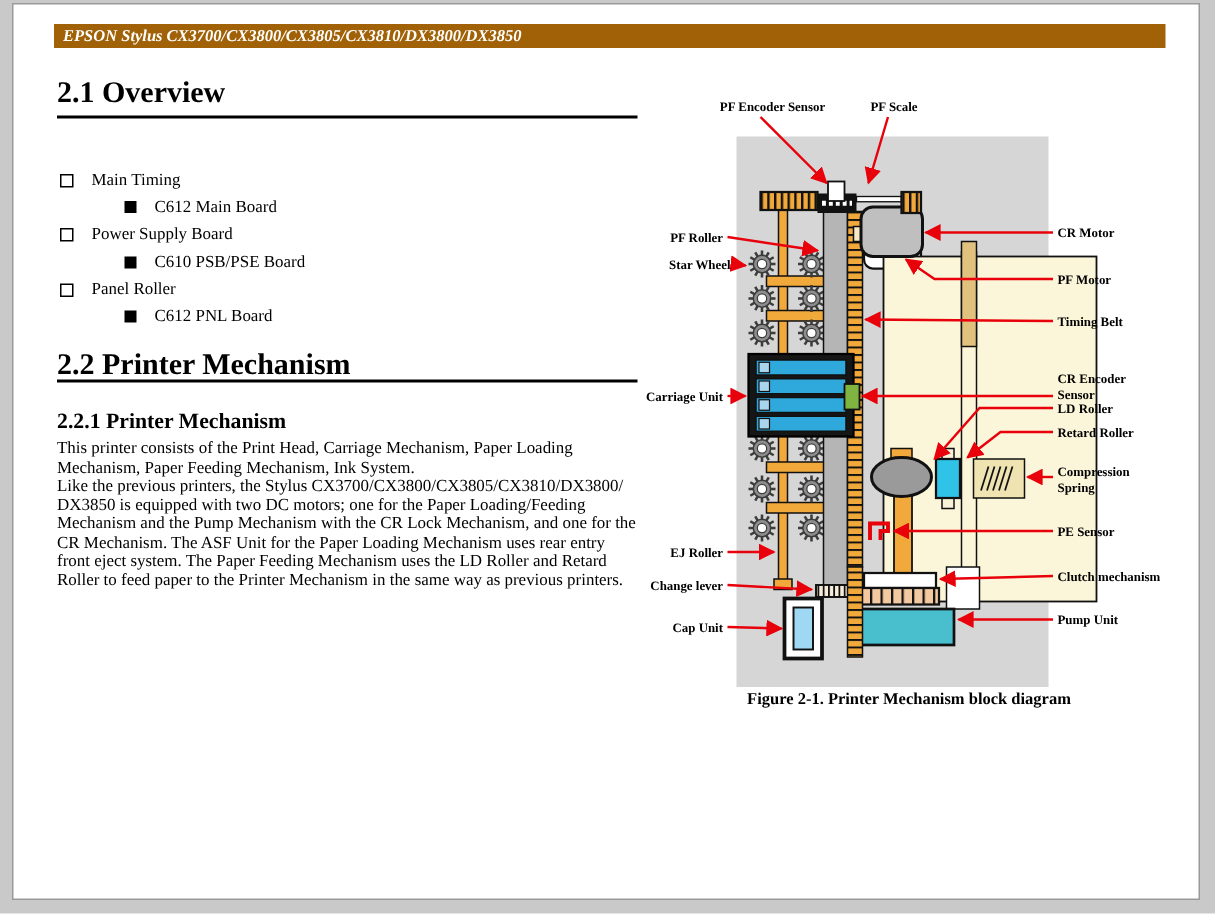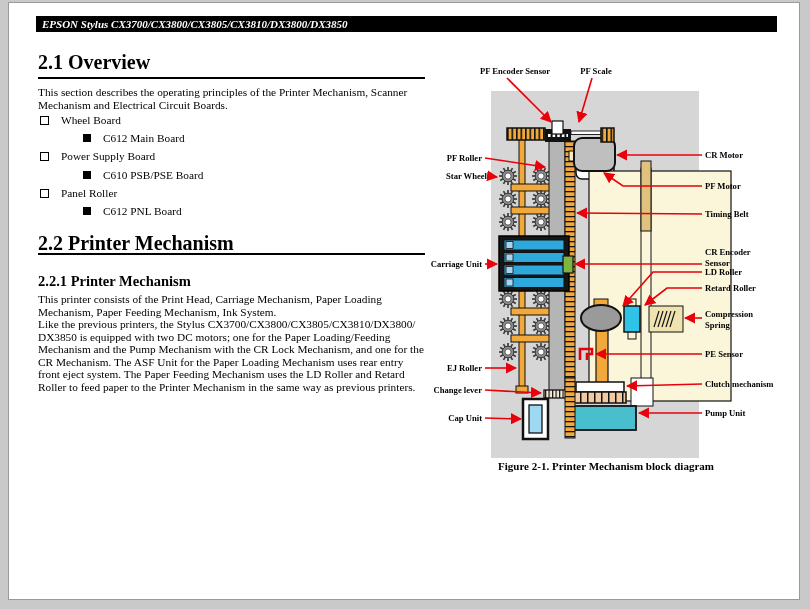--- a/index.html
+++ b/index.html
@@ -1,18 +1,18 @@
 <!DOCTYPE html>
 <html><head>
 <meta charset="utf-8">
 <style>
   html,body{margin:0;padding:0;}
   body{width:810px;height:609px;background:#c9c9c9;font-family:"Liberation Serif",serif;position:relative;overflow:hidden;}
   .page{position:absolute;left:8px;top:2px;width:792px;height:598px;background:#ffffff;border:1px solid #9a9a9a;box-sizing:border-box;}
-  .bar{position:absolute;left:27px;width:741px;height:16px;background:#000000;color:#fff;
+  .bar{position:absolute;left:27px;width:741px;height:16px;background:#a16207;color:#fff;
        font-weight:bold;font-style:italic;font-size:11px;line-height:16px;
        padding:0 6px;box-sizing:border-box;}
   .bar-top{top:13px;}
   .bar-bottom{top:571px;}
   .bar .left{position:absolute;left:6px;top:0;}
   .bar .center{position:absolute;left:0;right:0;top:0;text-align:center;}
   .bar .right{position:absolute;right:18px;top:0;margin-top:19px;}
   .h-main{position:absolute;left:29px;margin:0;font-size:20px;font-weight:bold;color:#000;}
   .h-sub{position:absolute;left:29px;margin:0;font-size:14.5px;font-weight:bold;color:#000;}
   .rule{position:absolute;left:29px;width:387px;height:2px;background:#000;}
@@ -37,26 +37,25 @@
 
 <div class="page">
 
   <div class="bar bar-top">
     <span class="left">EPSON Stylus CX3700/CX3800/CX3805/CX3810/DX3800/DX3850</span>
     <span class="right">Revision A</span>
   </div>
 
   <h1 class="h-main" style="top:48px;">2.1  Overview</h1>
   <div class="rule" style="top:74px;"></div>
-  <p class="body-text" style="top:83px;">This section describes the operating principles of the Printer Mechanism, Scanner Mechanism and Electrical Circuit Boards.</p>
 
   <div class="list">
     <div class="li l1">
         <span class="sq sq-hollow"></span>
-        <span class="lbl1">Wheel Board</span>
+        <span class="lbl1">Main Timing</span>
       </div>
     <div class="li l2">
         <span class="sq sq-solid"></span>
         <span class="lbl2">C612 Main Board</span>
       </div>
     <div class="li l1">
         <span class="sq sq-hollow"></span>
         <span class="lbl1">Power Supply Board</span>
       </div>
     <div class="li l2">

